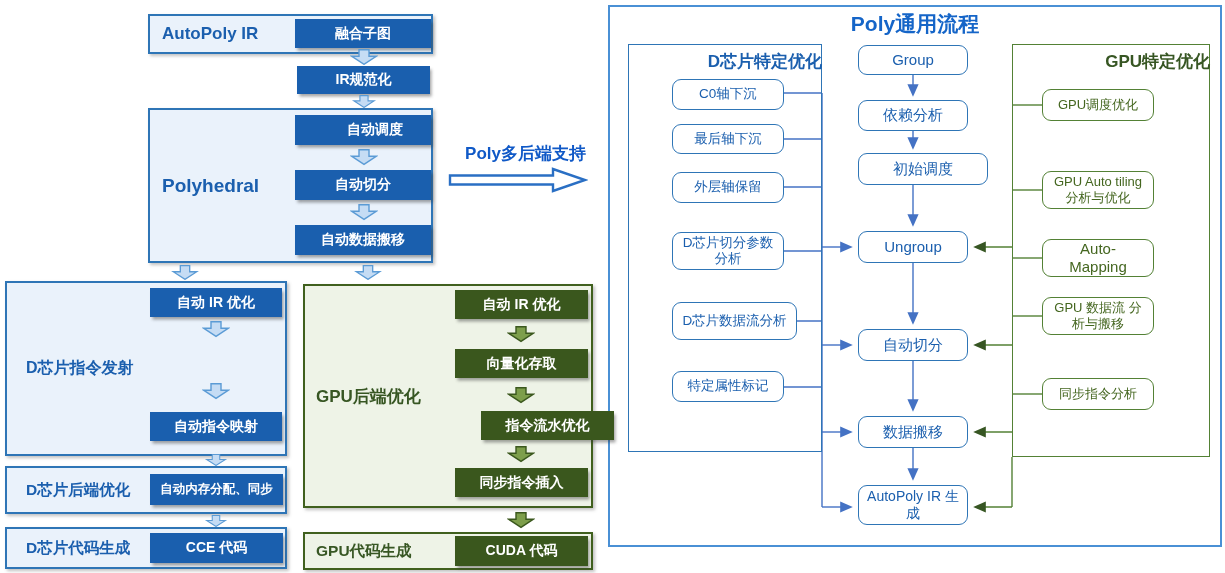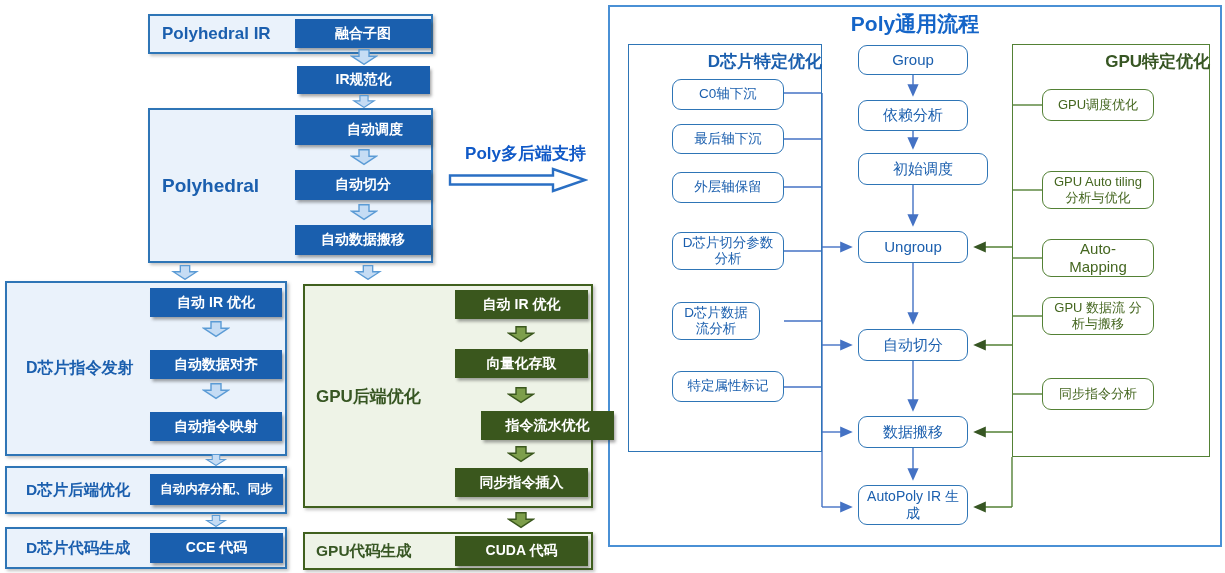--- a/index.html
+++ b/index.html
@@ -29,21 +29,21 @@
   .fat svg{display:block;}
   svg.overlay{position:absolute;left:0;top:0;pointer-events:none;}
   .z2{z-index:2;} .z3{z-index:3;}
 </style>
 </head>
 <body>
 
 <div class="canvas">
 
   <div class="abs panelbox" style="left:148px;top:14px;width:285px;height:40px;"></div>
-  <div class="abs blabel z2" style="left:162px;top:14px;height:40px;font-size:17px;">Polyhedral IR</div>
+  <div class="abs blabel z2" style="left:162px;top:14px;height:40px;font-size:17px;">AutoPoly IR</div>
   <div class="abs chip z2" style="left:295px;top:19px;width:136px;height:29px;">融合子图</div>
 
   <div class="fat z2" style="left:350px;top:49px;">
     <svg width="28" height="16" viewBox="0 0 28 16">
         <path d="M9 0.7 H19 V7.2 H26.5 L14 15.3 L1.5 7.2 H9 Z" fill="#c5dcf4" stroke="#5b9bd5" stroke-width="1.4"></path>
       </svg>
   </div>
 
   <div class="abs chip z2" style="left:297px;top:66px;width:133px;height:28px;">IR规范化</div>
 
@@ -81,21 +81,20 @@
   </div>
 
   <div class="abs panelbox" style="left:5px;top:281px;width:282px;height:175px;"></div>
   <div class="abs blabel z2" style="left:26px;top:281px;height:175px;font-size:16px;">D芯片指令发射</div>
   <div class="abs chip z2" style="left:150px;top:288px;width:132px;height:29px;">自动 IR 优化</div>
   <div class="fat z2" style="left:202px;top:320px;">
     <svg width="28" height="18" viewBox="0 0 28 16">
         <path d="M9 0.7 H19 V7.2 H26.5 L14 15.3 L1.5 7.2 H9 Z" fill="#c5dcf4" stroke="#5b9bd5" stroke-width="1.4"></path>
       </svg>
   </div>
-  <div class="abs chip z2" style="left:150px;top:350px;width:132px;height:29px;">自动数据对齐</div>
   <div class="fat z2" style="left:202px;top:382px;">
     <svg width="28" height="18" viewBox="0 0 28 16">
         <path d="M9 0.7 H19 V7.2 H26.5 L14 15.3 L1.5 7.2 H9 Z" fill="#c5dcf4" stroke="#5b9bd5" stroke-width="1.4"></path>
       </svg>
   </div>
   <div class="abs chip z2" style="left:150px;top:412px;width:132px;height:29px;">自动指令映射</div>
 
   <div class="fat z2" style="left:202px;top:454px;">
     <svg width="28" height="12" viewBox="0 0 28 16">
         <path d="M9 0.7 H19 V7.2 H26.5 L14 15.3 L1.5 7.2 H9 Z" fill="#c5dcf4" stroke="#5b9bd5" stroke-width="1.4"></path>
@@ -199,21 +198,21 @@
       <path d="M1012 507 H976" marker-end="url(#mg)"></path>
     </g>
   </svg>
 
   <div class="abs colbox" style="left:628px;top:44px;width:194px;height:408px;"></div>
   <div class="abs colhdr z2" style="left:628px;top:50px;width:194px;color:#1b5fae;">D芯片特定优化</div>
   <div class="abs rnode z3" style="left:672px;top:79px;width:112px;height:31px;">C0轴下沉</div>
   <div class="abs rnode z3" style="left:672px;top:124px;width:112px;height:30px;">最后轴下沉</div>
   <div class="abs rnode z3" style="left:672px;top:172px;width:112px;height:31px;">外层轴保留</div>
   <div class="abs rnode z3" style="left:672px;top:232px;width:112px;height:38px;">D芯片切分参数分析</div>
-  <div class="abs rnode z3" style="left:672px;top:302px;width:88px;height:38px;">D芯片数据流分析</div>
+  <div class="abs rnode z3" style="left:672px;top:302px;width:125px;height:38px;">D芯片数据流分析</div>
   <div class="abs rnode z3" style="left:672px;top:371px;width:112px;height:31px;">特定属性标记</div>
 
   <div class="abs colbox-g" style="left:1012px;top:44px;width:198px;height:413px;"></div>
   <div class="abs colhdr z2" style="left:1012px;top:50px;width:198px;color:#375623;">GPU特定优化</div>
   <div class="abs rnode rnode-g z3" style="left:1042px;top:89px;width:112px;height:32px;">GPU调度优化</div>
   <div class="abs rnode rnode-g z3" style="left:1042px;top:171px;width:112px;height:38px;">GPU Auto tiling 分析与优化</div>
   <div class="abs rnode rnode-g z3" style="left:1042px;top:239px;width:112px;height:38px;font-size:15px;padding:2px 14px;">Auto-Mapping</div>
   <div class="abs rnode rnode-g z3" style="left:1042px;top:297px;width:112px;height:38px;">GPU 数据流 分析与搬移</div>
   <div class="abs rnode rnode-g z3" style="left:1042px;top:378px;width:112px;height:32px;">同步指令分析</div>
 

